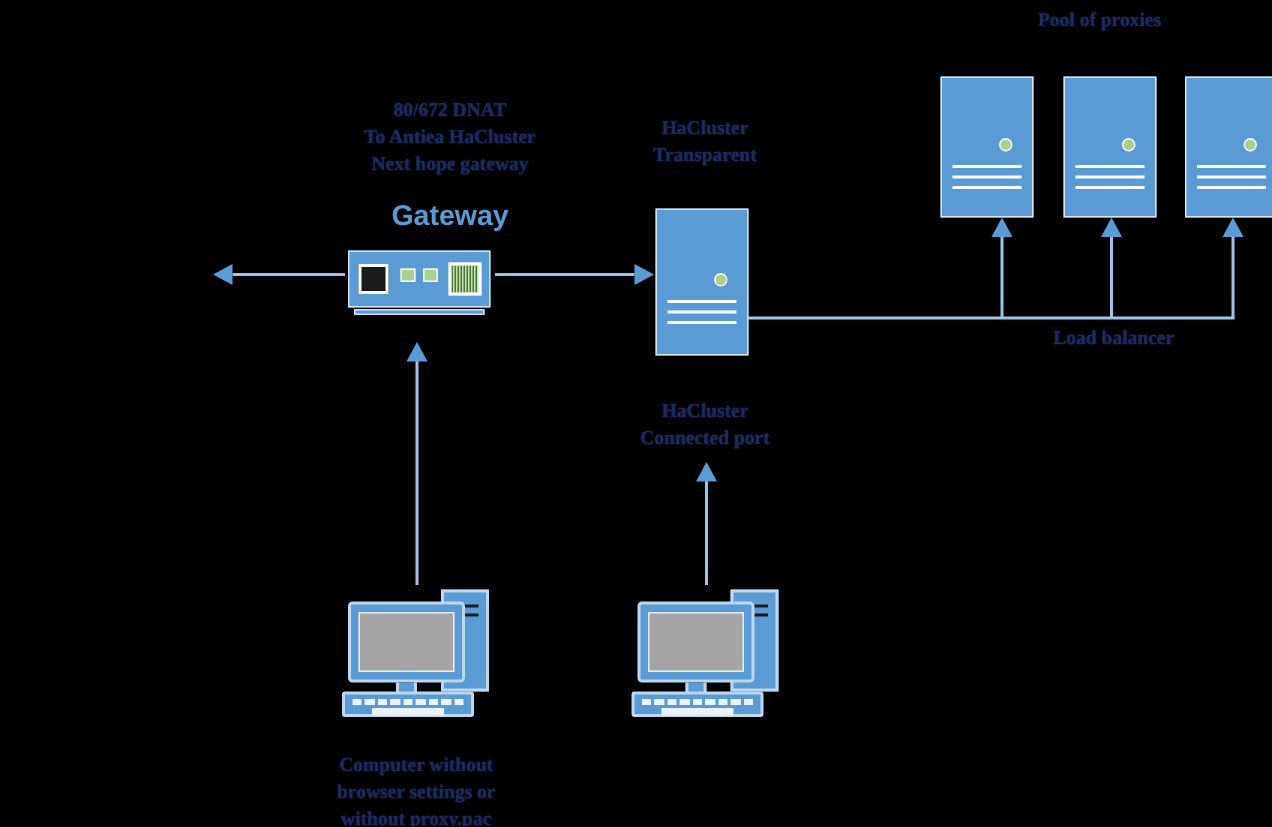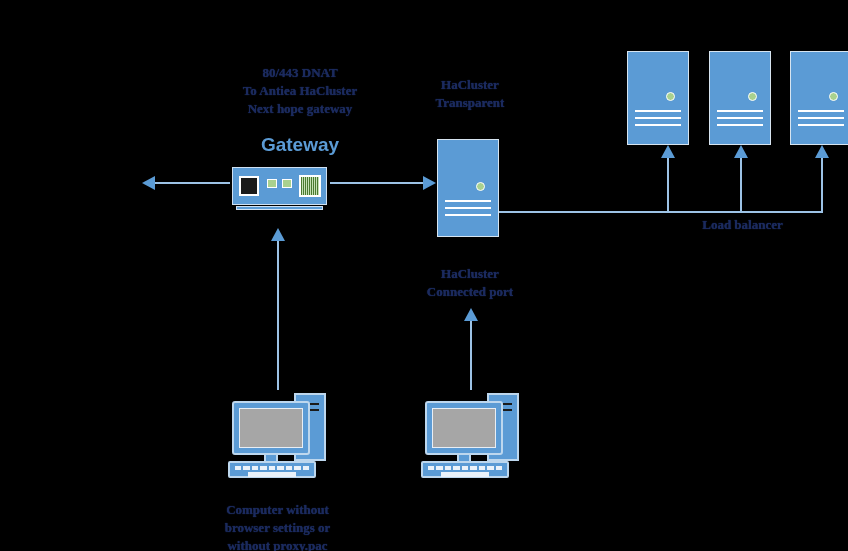--- a/index.html
+++ b/index.html
@@ -192,20 +192,21 @@
     position: absolute;
     height: 5px;
     background: #eaf2fa;
   }
 </style>
 </head>
 <body>
 
 <div id="canvas">
 
+  <div class="label" style="left:663px; top:4px; width:140px;">Pool of proxies</div>
 
   <div class="server" style="left:627px; top:51px; width:62px; height:94px;">
     <div class="led" style="left:38px; top:40px;"></div>
     <div class="slots" style="top:58px;">
       <div class="slot"></div>
       <div class="slot"></div>
       <div class="slot"></div>
     </div>
   </div>
 
@@ -245,21 +246,21 @@
 
   <div class="server" style="left:437px; top:139px; width:62px; height:98px;">
     <div class="led" style="left:38px; top:42px;"></div>
     <div class="slots" style="top:60px;">
       <div class="slot"></div>
       <div class="slot"></div>
       <div class="slot"></div>
     </div>
   </div>
 
-  <div class="label" style="left:205px; top:64px; width:190px;">80/443 DNAT
+  <div class="label" style="left:205px; top:64px; width:190px;">80/672 DNAT
 To Antiea HaCluster
 Next hope gateway</div>
 
   <div class="label bright" style="left:205px; top:136px; width:190px;">Gateway</div>
 
   <div class="gateway-body" style="left:232px; top:167px; width:95px; height:38px;">
     <div class="gw-square" style="left:6px; top:8px; width:20px; height:20px;"></div>
     <div class="gw-led" style="left:34px; top:11px; width:10px; height:9px;"></div>
     <div class="gw-led" style="left:49px; top:11px; width:10px; height:9px;"></div>
     <div class="gw-grille" style="left:66px; top:7px; width:22px; height:22px;">

